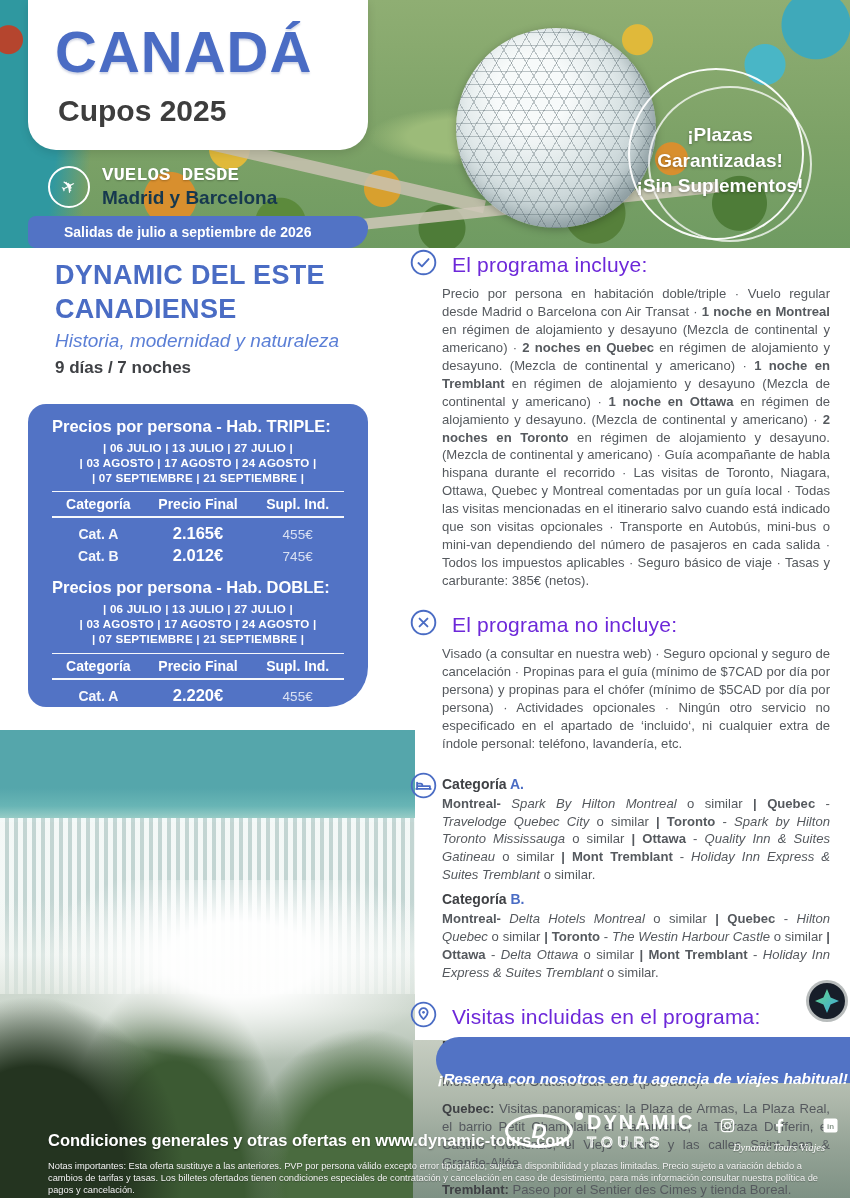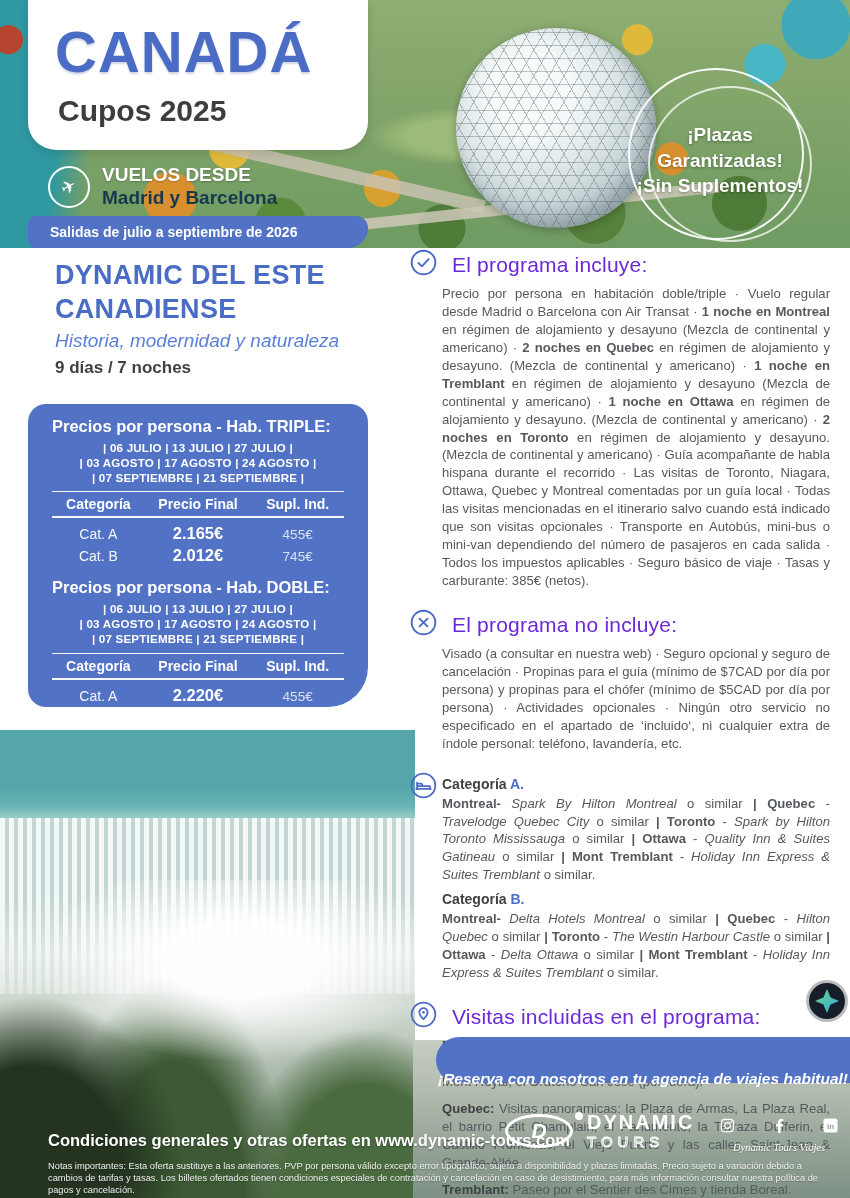--- a/index.html
+++ b/index.html
@@ -41,26 +41,26 @@
     border-radius:0 0 28px 28px;box-shadow:0 3px 10px rgba(0,0,0,.12);}
   .main-title{position:absolute;left:27px;top:18px;font-size:58px;font-weight:800;
     letter-spacing:1px;color:#4a6cc4;text-shadow:0 2px 2px rgba(70,90,150,.25);}
   .main-subtitle{position:absolute;left:30px;top:94px;font-size:30px;font-weight:800;color:#3d3d3d;}
 
   
   .flights{position:absolute;left:48px;top:164px;display:flex;align-items:center;gap:12px;}
   .plane-circle{width:38px;height:38px;border:2.5px solid #fff;border-radius:50%;
     display:flex;align-items:center;justify-content:center;flex:0 0 auto;}
   .plane-circle span{color:#fff;font-size:18px;transform:rotate(-28deg);}
-  .fl-label{font-size:19px;font-weight:800;color:#ffffff;line-height:1.2;text-shadow:0 1px 2px rgba(0,0,0,.25);}
+  .fl-label{font-size:19px;font-weight:800;color:#ffffff;line-height:1.2;text-shadow:0 1px 2px rgba(0,0,0,.25);font-family:Liberation Mono, monospace;}
   .fl-cities{font-size:19px;font-weight:800;color:#16384e;line-height:1.2;}
 
   
   .salidas{position:absolute;left:28px;top:216px;width:340px;height:32px;background:#5273c5;
-    border-radius:8px 12px 20px 8px;display:flex;align-items:center;padding-left:22px;box-sizing:border-box;}
+    border-radius:8px 12px 20px 8px;display:flex;align-items:center;padding-left:36px;box-sizing:border-box;}
   .salidas span{color:#fff;font-size:14px;font-weight:700;}
 
   
   .badge{position:absolute;left:622px;top:92px;width:196px;height:132px;}
   .badge .ring1,.badge .ring2{position:absolute;border:2px solid rgba(255,255,255,.95);border-radius:50%;}
   .badge .ring1{left:6px;top:-24px;width:172px;height:168px;}
   .badge .ring2{left:26px;top:-6px;width:160px;height:152px;border-color:rgba(255,255,255,.75);}
   .badge-text{position:absolute;left:0;top:30px;width:100%;text-align:center;color:#fff;
     font-size:19px;font-weight:800;line-height:1.35;text-shadow:0 1px 3px rgba(0,0,0,.35);}
 
@@ -73,21 +73,21 @@
   
   .price-card{position:absolute;left:28px;top:404px;width:340px;height:303px;background:#5273c5;
     border-radius:18px 18px 40px 18px;box-sizing:border-box;padding:13px 24px;color:#fff;}
   .pt-title{font-size:16.5px;font-weight:800;margin:0 0 5px 0;}
   .pt-title.second{margin-top:13px;}
   .pt-dates{text-align:center;font-size:11.6px;font-weight:700;line-height:1.28;letter-spacing:.2px;}
   .pt-rule{border:none;border-top:1.5px solid rgba(255,255,255,.95);margin:6px 0 4px 0;}
   .pt-rule.thick{border-top-width:2.5px;margin:4px 0 6px 0;}
   .pt-head{display:grid;grid-template-columns:1fr 1.15fr 1fr;font-size:14px;font-weight:600;text-align:center;}
   .pt-row{display:grid;grid-template-columns:1fr 1.15fr 1fr;text-align:center;align-items:baseline;margin-top:3px;}
-  .pt-row .cat{font-size:14px;font-weight:400;opacity:.95;}
+  .pt-row .cat{font-size:14px;font-weight:700;opacity:.95;}
   .pt-row .price{font-size:16.5px;font-weight:800;}
   .pt-row .suppl{font-size:13.5px;opacity:.78;}
 
   
   .rcol{position:absolute;left:442px;top:253px;width:388px;}
   .rsec{position:relative;margin-bottom:23px;}
   .sec-icon{position:absolute;left:-32px;top:-4px;}
   .sec-h{margin:0 0 8px 10px;font-size:21px;font-weight:400;color:#6d28d9;letter-spacing:.2px;}
   .sec-body{font-size:13.1px;color:#55595e;line-height:1.37;text-align:justify;margin:0;}
   .sec-body .b, .b{font-weight:bold;}

